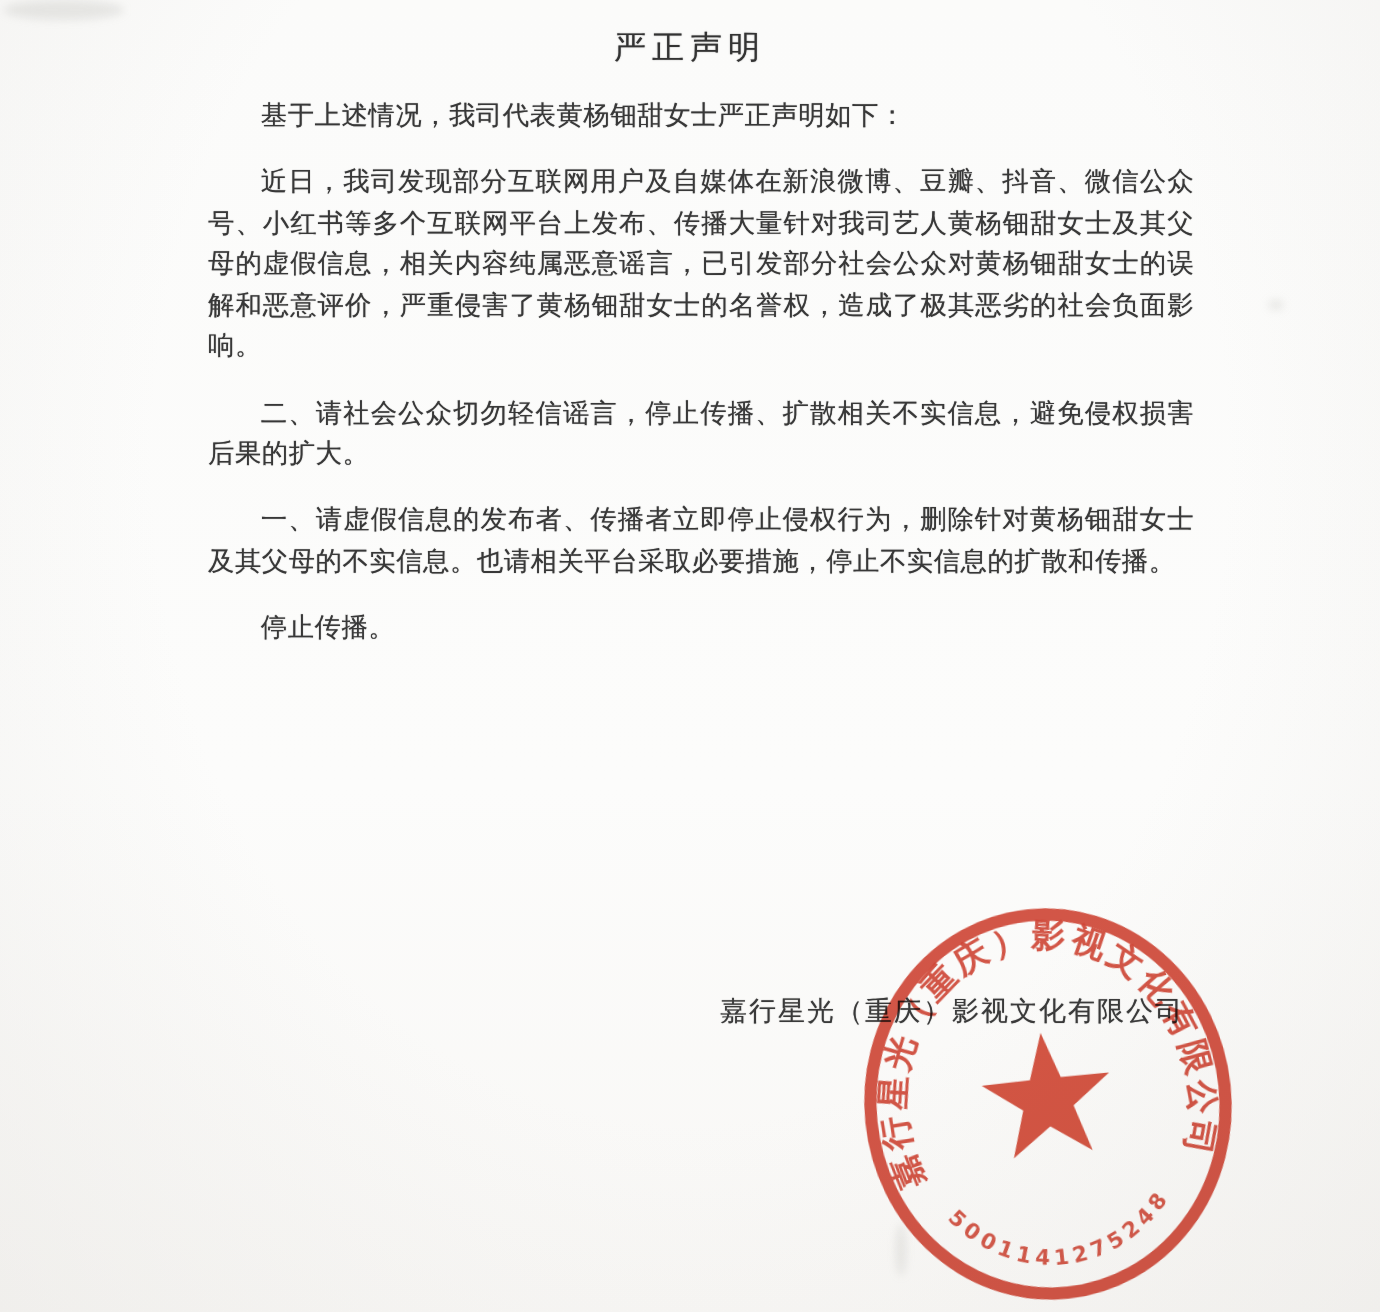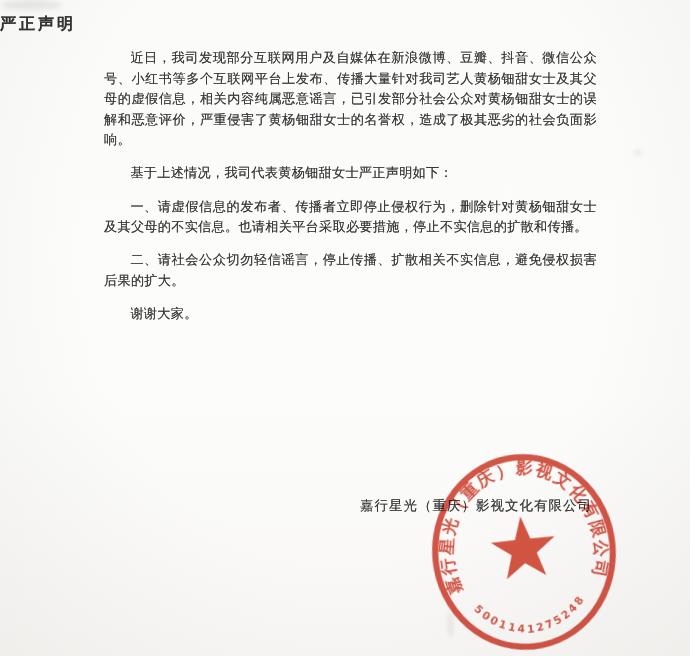--- a/index.html
+++ b/index.html
@@ -27,22 +27,23 @@
   .artifact.a1 { left: 2px; top: 0; width: 60px; height: 10px; }
   .artifact.a2 { left: 634px; top: 150px; width: 8px; height: 5px; }
   .artifact.a3 { left: 448px; top: 612px; width: 5px; height: 26px; }
 
   .doc-title {
     position: absolute;
     top: 14px;
     left: 0;
     width: 100%;
     margin: 0;
+    text-align: center;
     font-size: 16px;
-    font-weight: bold;
+    font-weight: normal;
     letter-spacing: 3px;
     color: #333333;
     text-shadow: 0 0 0.6px rgba(70,70,70,0.75);
   }
   .doc-body {
     position: absolute;
     top: 48px;
     left: 104px;
     width: 493px;
   }
@@ -93,25 +94,25 @@
 
 <div class="page">
 
   <div class="artifact a1"></div>
   <div class="artifact a2"></div>
   <div class="artifact a3"></div>
 
   <h1 class="doc-title">严正声明</h1>
 
   <div class="doc-body">
+    <p>基于上述情况，我司代表黄杨钿甜女士严正声明如下：</p>
     <p>近日，我司发现部分互联网用户及自媒体在新浪微博、豆瓣、抖音、微信公众号、小红书等多个互联网平台上发布、传播大量针对我司艺人黄杨钿甜女士及其父母的虚假信息，相关内容纯属恶意谣言，已引发部分社会公众对黄杨钿甜女士的误解和恶意评价，严重侵害了黄杨钿甜女士的名誉权，造成了极其恶劣的社会负面影响。</p>
-    <p>基于上述情况，我司代表黄杨钿甜女士严正声明如下：</p>
+    <p>二、请社会公众切勿轻信谣言，停止传播、扩散相关不实信息，避免侵权损害后果的扩大。</p>
     <p>一、请虚假信息的发布者、传播者立即停止侵权行为，删除针对黄杨钿甜女士及其父母的不实信息。也请相关平台采取必要措施，停止不实信息的扩散和传播。</p>
-    <p>二、请社会公众切勿轻信谣言，停止传播、扩散相关不实信息，避免侵权损害后果的扩大。</p>
-    <p class="closing">谢谢大家。</p>
+    <p class="closing">停止传播。</p>
   </div>
 
   <div class="signature">
     <div class="company-line">嘉行星光（重庆）影视文化有限公司</div>
   </div>
 
   <div class="seal">
     <svg viewBox="0 0 190 200" xmlns="http://www.w3.org/2000/svg">
       <defs>
         <path id="ringPath" d="M 29.2 126.3 A 70 77 0 1 1 160.8 126.3" fill="none"></path>

